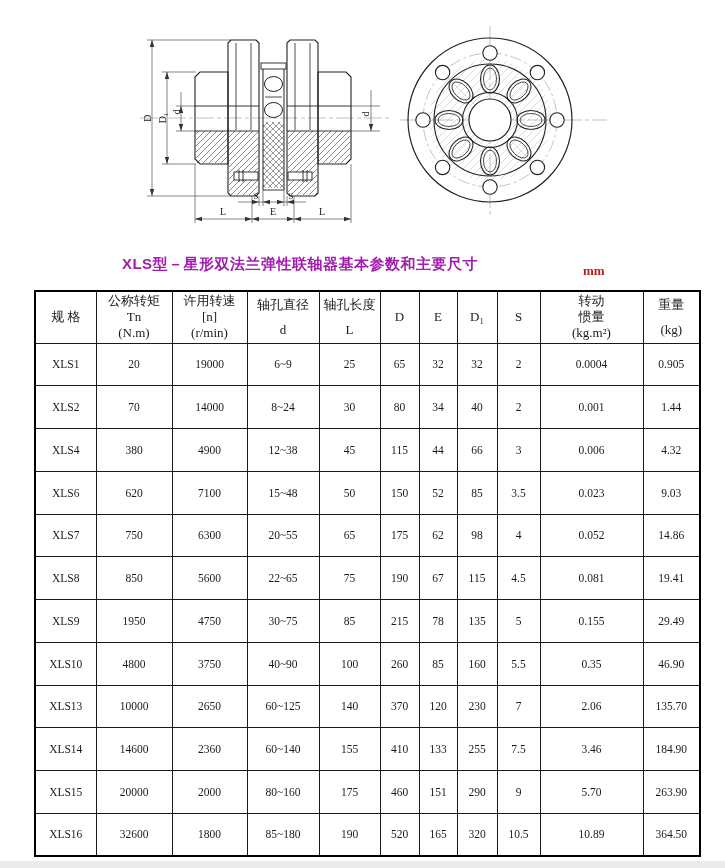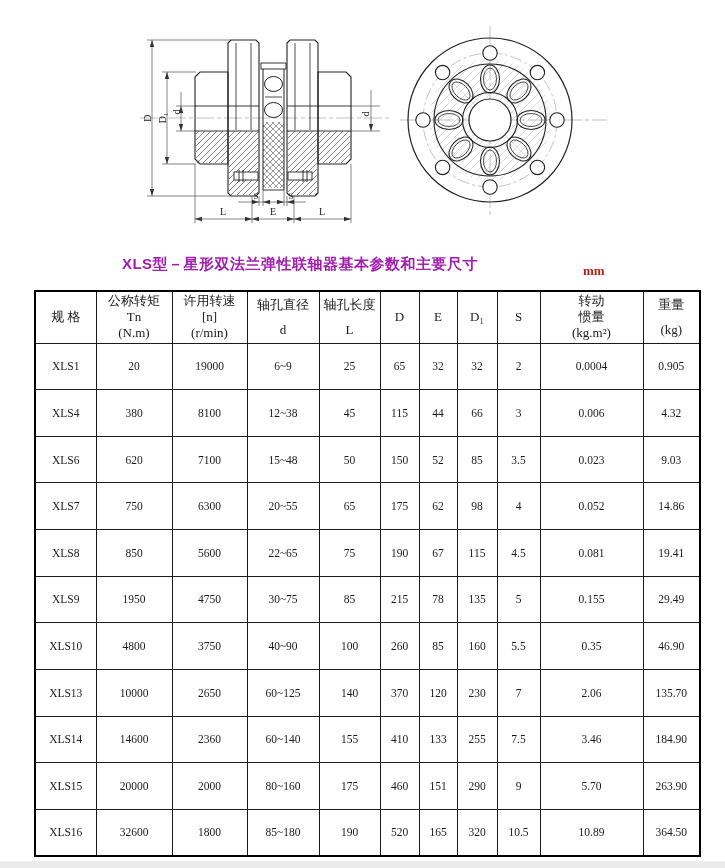--- a/index.html
+++ b/index.html
@@ -307,23 +307,36 @@
         <td>6~9</td>
         <td>25</td>
         <td>65</td>
         <td>32</td>
         <td>32</td>
         <td>2</td>
         <td>0.0004</td>
         <td>0.905</td>
       </tr>
       <tr>
+        <td>XLS2</td>
+        <td>70</td>
+        <td>14000</td>
+        <td>8~24</td>
+        <td>30</td>
+        <td>80</td>
+        <td>34</td>
+        <td>40</td>
+        <td>2</td>
+        <td>0.001</td>
+        <td>1.44</td>
+      </tr>
+      <tr>
         <td>XLS4</td>
         <td>380</td>
-        <td>8100</td>
+        <td>4900</td>
         <td>12~38</td>
         <td>45</td>
         <td>115</td>
         <td>44</td>
         <td>66</td>
         <td>3</td>
         <td>0.006</td>
         <td>4.32</td>
       </tr>
       <tr>

